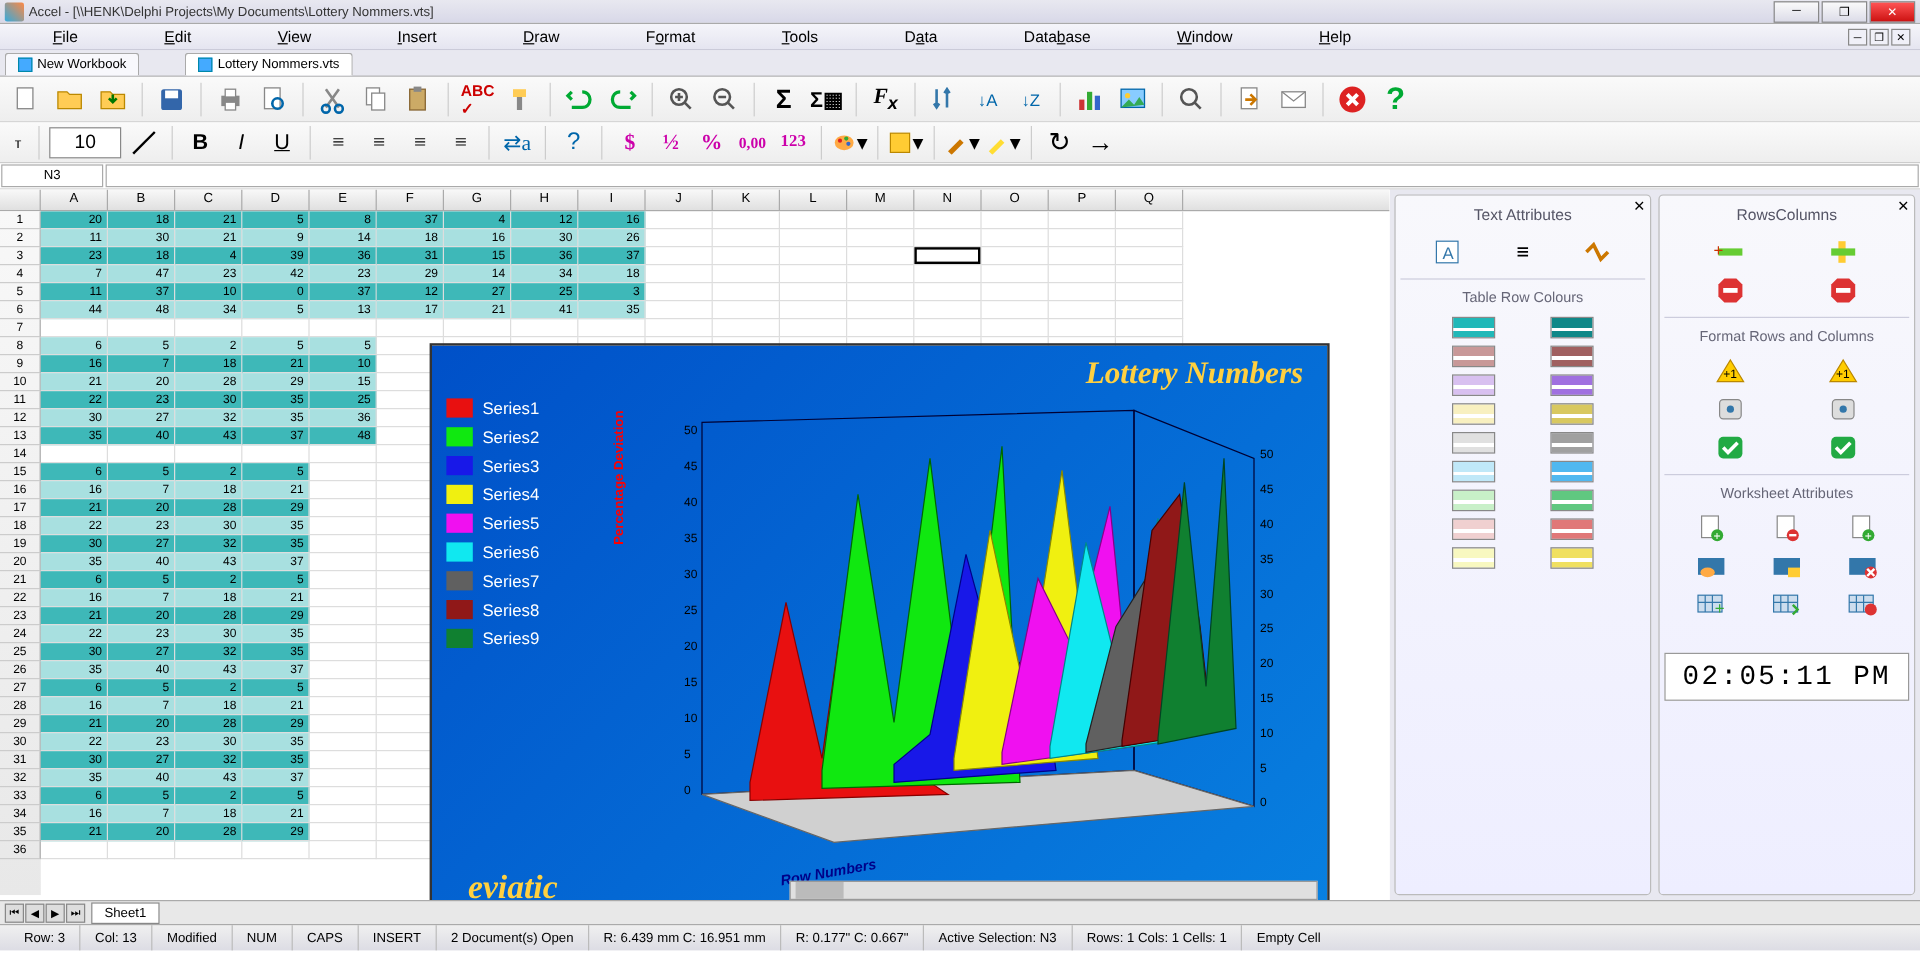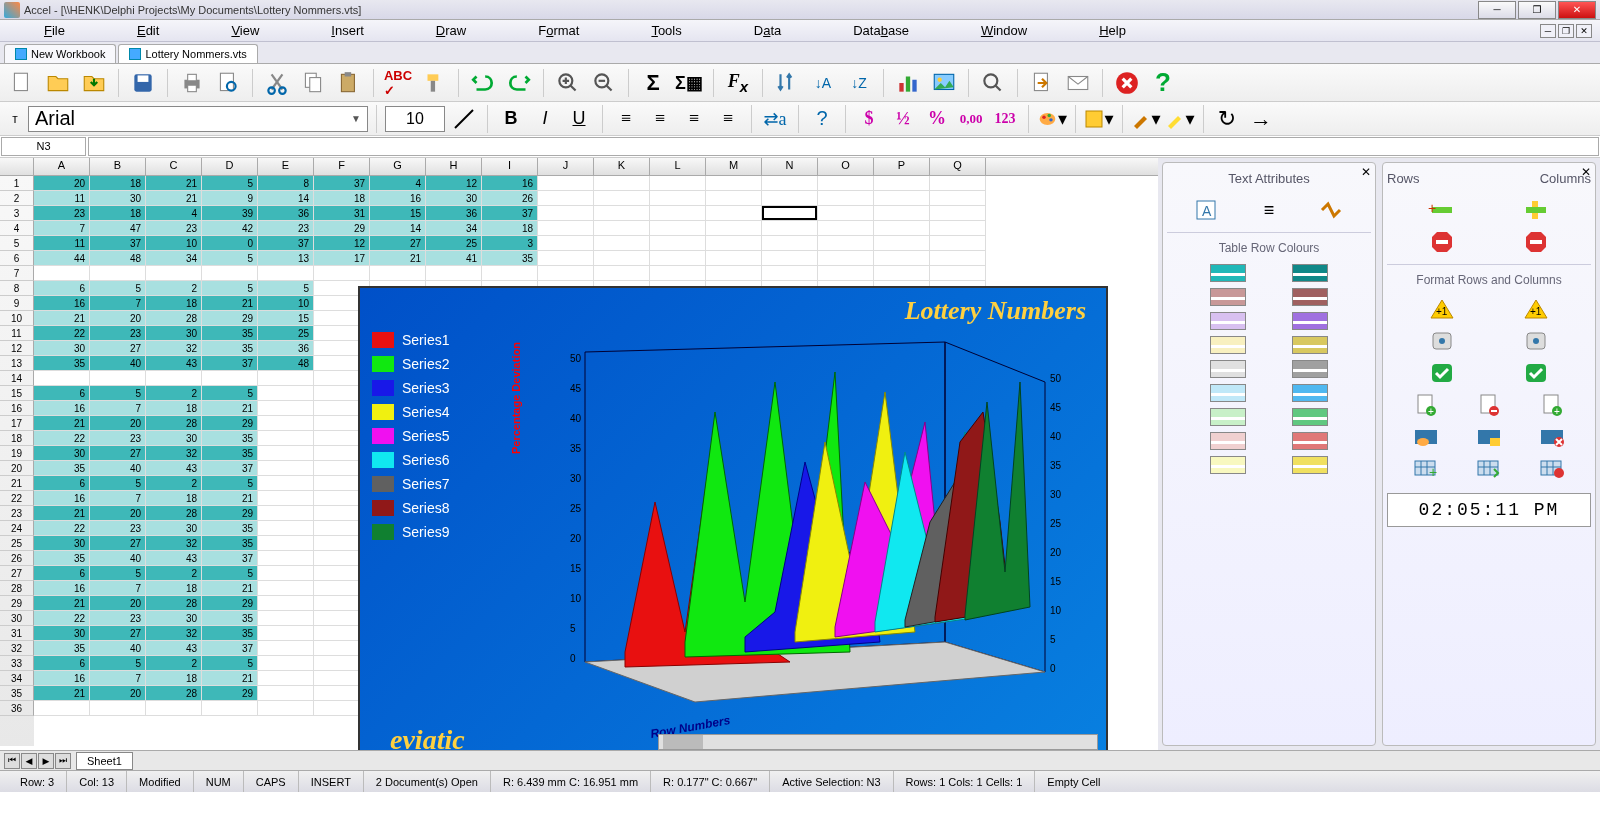--- a/index.html
+++ b/index.html
@@ -10,21 +10,21 @@
 .titlebar .title { flex:1; font-size:11px; color:#333; }
 .winbtns { display:flex; }
 .winbtn { width:38px; height:18px; margin-left:2px; display:flex; align-items:center; justify-content:center; font-size:10px; border:1px solid #888; background:linear-gradient(#fafafa,#dcdce8); }
 .winbtn.close { background:linear-gradient(#f55,#c11); color:#fff; }
 
 .menubar { height:22px; background:linear-gradient(#f5f5fa,#e5e5f0); display:flex; align-items:center; padding:0 8px; border-bottom:1px solid #c0c0d0; }
 .menubar .mitem { padding:2px 8px; margin:0 28px; font-size:13px; color:#000; cursor:default; }
 .menubar .mitem .ul { text-decoration:underline; }
 .mdi-controls { margin-left:auto; display:flex; gap:2px; }
 .mdi-controls span { width:16px;height:14px;border:1px solid #888;background:#f0f0f8;display:flex;align-items:center;justify-content:center;font-size:9px;}
-.tabs { height:22px; background:#e8e8f0; display:flex; align-items:flex-end; padding-left:4px; border-bottom:1px solid #aaa; }
+.tabs { height:22px; background:#e8e8f0; display:flex; align-items:flex-end; padding-left:4px; border-bottom:1px solid #aaa;gap:36px; }
 .tab { padding:3px 10px; border:1px solid #aaa; border-bottom:none; background:#f8f8fc; margin-right:2px; font-size:11px; display:flex; align-items:center; gap:4px; border-radius:3px 3px 0 0;}
 .tab.active { background:#fff; }
 .tab .doc-icon { width:12px;height:12px;background:#4af;border:1px solid #08a; }
 
 .toolbar { height:38px; background:linear-gradient(#fafafa,#eee); border-bottom:1px solid #ccc; display:flex; align-items:center; padding:2px 6px; gap:4px; overflow:hidden;}
 .tbtn { width:32px; height:32px; display:flex; align-items:center; justify-content:center; border-radius:3px; }
 .sep { width:1px; height:28px; background:#ccc; margin:0 4px; }
 
 .toolbar2 { height:34px; background:linear-gradient(#fafafa,#eee); border-bottom:1px solid #ccc; display:flex; align-items:center; padding:2px 6px; gap:4px; overflow:hidden;}
 .fontbox { width:340px; height:26px; border:1px solid #888; background:#fff; display:flex; align-items:center; padding:0 6px; font-size:20px; }
@@ -68,21 +68,21 @@
 
 .side-panels { width:442px; display:flex; gap:6px; padding:4px; background:#e8e8f0;}
 .panel { flex:1; background:linear-gradient(#f8f8fc,#eef); border:1px solid #bbb; border-radius:4px; padding:4px; position:relative;}
 .panel .close { position:absolute; right:4px; top:2px; font-size:12px; cursor:default;}
 .panel .ptitle { text-align:center; color:#556; font-size:13px; padding:4px 0 8px; }
 .panel .sect { text-align:center; color:#667; font-size:12px; padding:8px 0 6px; border-top:1px solid #ccd; margin-top:6px;}
 .icon-row { display:flex; justify-content:space-around; padding:4px 8px; }
 .picon { width:32px; height:24px; border-radius:3px; display:flex; align-items:center; justify-content:center;}
 .swatch-row { display:flex; justify-content:space-around; padding:3px 20px;}
 .swatch { width:36px; height:18px; border:1px solid #888; }
-.clock { margin-top:8px; border:1px solid #999; background:#fff; padding:6px; text-align:center; font-family:'Courier New',monospace; font-size:18px; letter-spacing:2px;}
+.clock { margin-top:24px; border:1px solid #999; background:#fff; padding:6px; text-align:center; font-family:'Courier New',monospace; font-size:23px; letter-spacing:2px;}
 
 .sheet-tabs { height:20px; background:#e8e8e8; border-top:1px solid #aaa; display:flex; align-items:center; padding-left:4px;}
 .nav-btn { width:16px;height:16px;border:1px solid #888;background:#ddd;margin-right:1px;display:flex;align-items:center;justify-content:center;font-size:9px;}
 .sheet-tab { padding:2px 10px; background:#fff; border:1px solid #888; font-size:11px; margin-left:4px;}
 .hscroll { position:absolute; left:658px; bottom:0; height:16px; width:440px; background:#e0e0e0; border:1px solid #999;}
 .hscroll .thumb{height:100%;width:40px;background:#bbb;margin-left:4px;}
 
 .statusbar { height:22px; background:linear-gradient(#f0f0f0,#dcdce4); border-top:1px solid #aaa; display:flex; align-items:center; font-size:11px; padding:0 8px;}
 .statusbar .seg { padding:0 12px; border-right:1px solid #bbb; height:100%; display:flex; align-items:center;}
 .statusbar .seg:last-child{border:none;}
@@ -291,24 +291,20 @@
         <path d="M8 8l8 8M16 8l-8 8" stroke="#fff" stroke-width="3"></path>
       </svg>
     </div>
   <div class="tbtn">
       <span style="font-size:26px;font-weight:bold;color:#0a3">?</span>
     </div>
 </div>
 
 <div class="toolbar2">
   <span style="width:18px;text-align:center">ᴛ</span>
-  <div class="fontbox">
-      <span>Arial</span>
-      <span class="dd">▼</span>
-    </div>
   <div class="sep"></div>
   <div class="sizebox">
       <span>10</span>
     </div>
   <div class="fmtbtn">
       <svg width="22" height="22">
         <path d="M2 20L20 2" stroke="#000" stroke-width="2"></path>
       </svg>
     </div>
   <div class="sep"></div>
@@ -1265,21 +1261,21 @@
             <div class="swatch" style="background: linear-gradient(rgb(224, 120, 120) 50%, rgb(255, 255, 255) 50%, rgb(255, 255, 255) 70%, rgb(224, 120, 120) 70%);"></div>
           </div>
           <div class="swatch-row">
             <div class="swatch" style="background: linear-gradient(rgb(248, 248, 192) 50%, rgb(255, 255, 255) 50%, rgb(255, 255, 255) 70%, rgb(248, 248, 192) 70%);"></div>
             <div class="swatch" style="background: linear-gradient(rgb(240, 224, 96) 50%, rgb(255, 255, 255) 50%, rgb(255, 255, 255) 70%, rgb(240, 224, 96) 70%);"></div>
           </div>
         </div>
     </div>
     <div class="panel">
       <div class="close">✕</div>
-      <div style="display:flex;justify-content:space-between;padding:4px 0 8px;color:#556;font-size:13px">
+      <div style="display:flex;justify-content:center;padding:4px 0 8px;color:#556;font-size:13px">
         <span>Rows</span>
         <span>Columns</span>
       </div>
       <div class="icon-row">
         <div class="picon">
             <svg width="28" height="22">
               <rect x="4" y="8" width="20" height="6" fill="#6c3"></rect>
               <text x="0" y="14" font-size="14" fill="#c30">+</text>
             </svg>
           </div>
@@ -1340,20 +1336,21 @@
               <path d="M6 11l4 4 8-8" stroke="#fff" stroke-width="3" fill="none"></path>
             </svg>
           </div>
           <div class="picon">
             <svg width="24" height="22">
               <rect x="2" y="2" width="20" height="18" fill="#2a4" rx="4"></rect>
               <path d="M6 11l4 4 8-8" stroke="#fff" stroke-width="3" fill="none"></path>
             </svg>
           </div>
         </div>
+      <div class="sect">Worksheet Attributes</div>
       <div class="icon-row">
         <div class="picon">
             <svg width="22" height="24">
               <rect x="3" y="2" width="14" height="18" fill="#fff" stroke="#888"></rect>
               <circle cx="16" cy="18" r="5" fill="#3a3"></circle>
               <text x="13" y="22" fill="#fff" font-size="10">+</text>
             </svg>
           </div>
         <div class="picon">
             <svg width="22" height="24">

